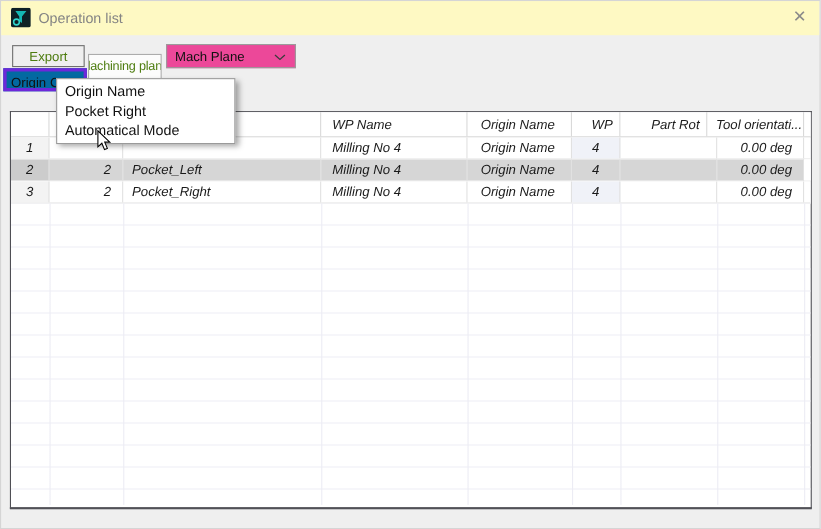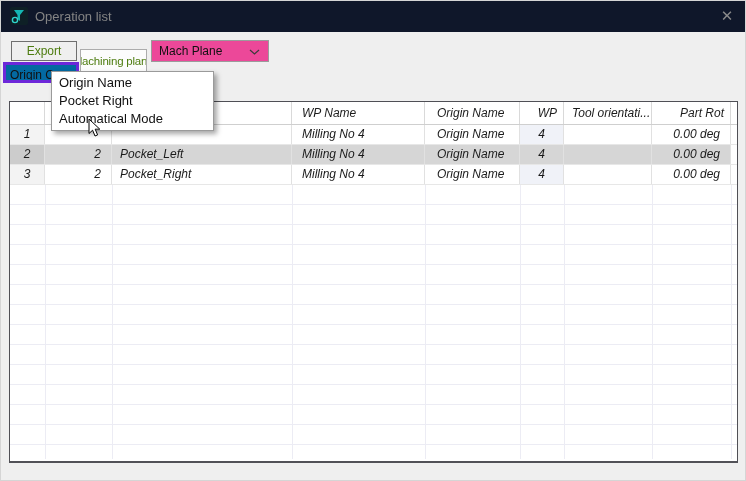--- a/index.html
+++ b/index.html
@@ -2,21 +2,21 @@
 <html><head>
 <meta charset="utf-8">
 <style>
   html,body{margin:0;padding:0;}
   body{font-family:"Liberation Sans",sans-serif;background:#ddd;}
   .window{
     position:relative;width:746px;height:481px;background:#efefef;
     border:1px solid #d5d5d5;box-sizing:border-box;overflow:hidden;
   }
   
-  .titlebar{position:absolute;left:0;top:0;width:100%;height:31px;background:#0f172a;}
+  .titlebar{position:absolute;left:0;top:0;width:100%;height:31px;background:#fef9c3;}
   .app-icon{position:absolute;left:9px;top:6px;width:18px;height:18px;}
   .win-title{position:absolute;left:34px;top:8px;font-size:13px;color:#848484;}
   .close-btn{
     position:absolute;right:8px;top:5px;width:20px;height:20px;
     color:#8a8a8a;font-size:15px;line-height:20px;text-align:center;cursor:default;
   }
   
   .btn{
     position:absolute;box-sizing:border-box;font-size:12px;color:#4d7c0f;
     display:flex;align-items:center;justify-content:center;overflow:hidden;white-space:nowrap;
@@ -110,22 +110,22 @@
   </div>
 
   <div class="grid">
     <div class="gr-row gr-header">
       <div class="cell w-num"></div>
       <div class="cell w-seq"></div>
       <div class="cell w-name"></div>
       <div class="cell w-wpname">WP Name</div>
       <div class="cell w-origin">Origin Name</div>
       <div class="cell w-wp">WP</div>
+      <div class="cell w-part">Part Rot</div>
       <div class="cell w-tool">Tool orientati...</div>
-      <div class="cell w-part">Part Rot</div>
       <div class="cell w-fill"></div>
     </div>
 
     <div class="gr-row gr-data">
       <div class="cell w-num">1</div>
       <div class="cell w-seq"></div>
       <div class="cell w-name"></div>
       <div class="cell w-wpname">Milling No 4</div>
       <div class="cell w-origin">Origin Name</div>
       <div class="cell w-wp">4</div>

